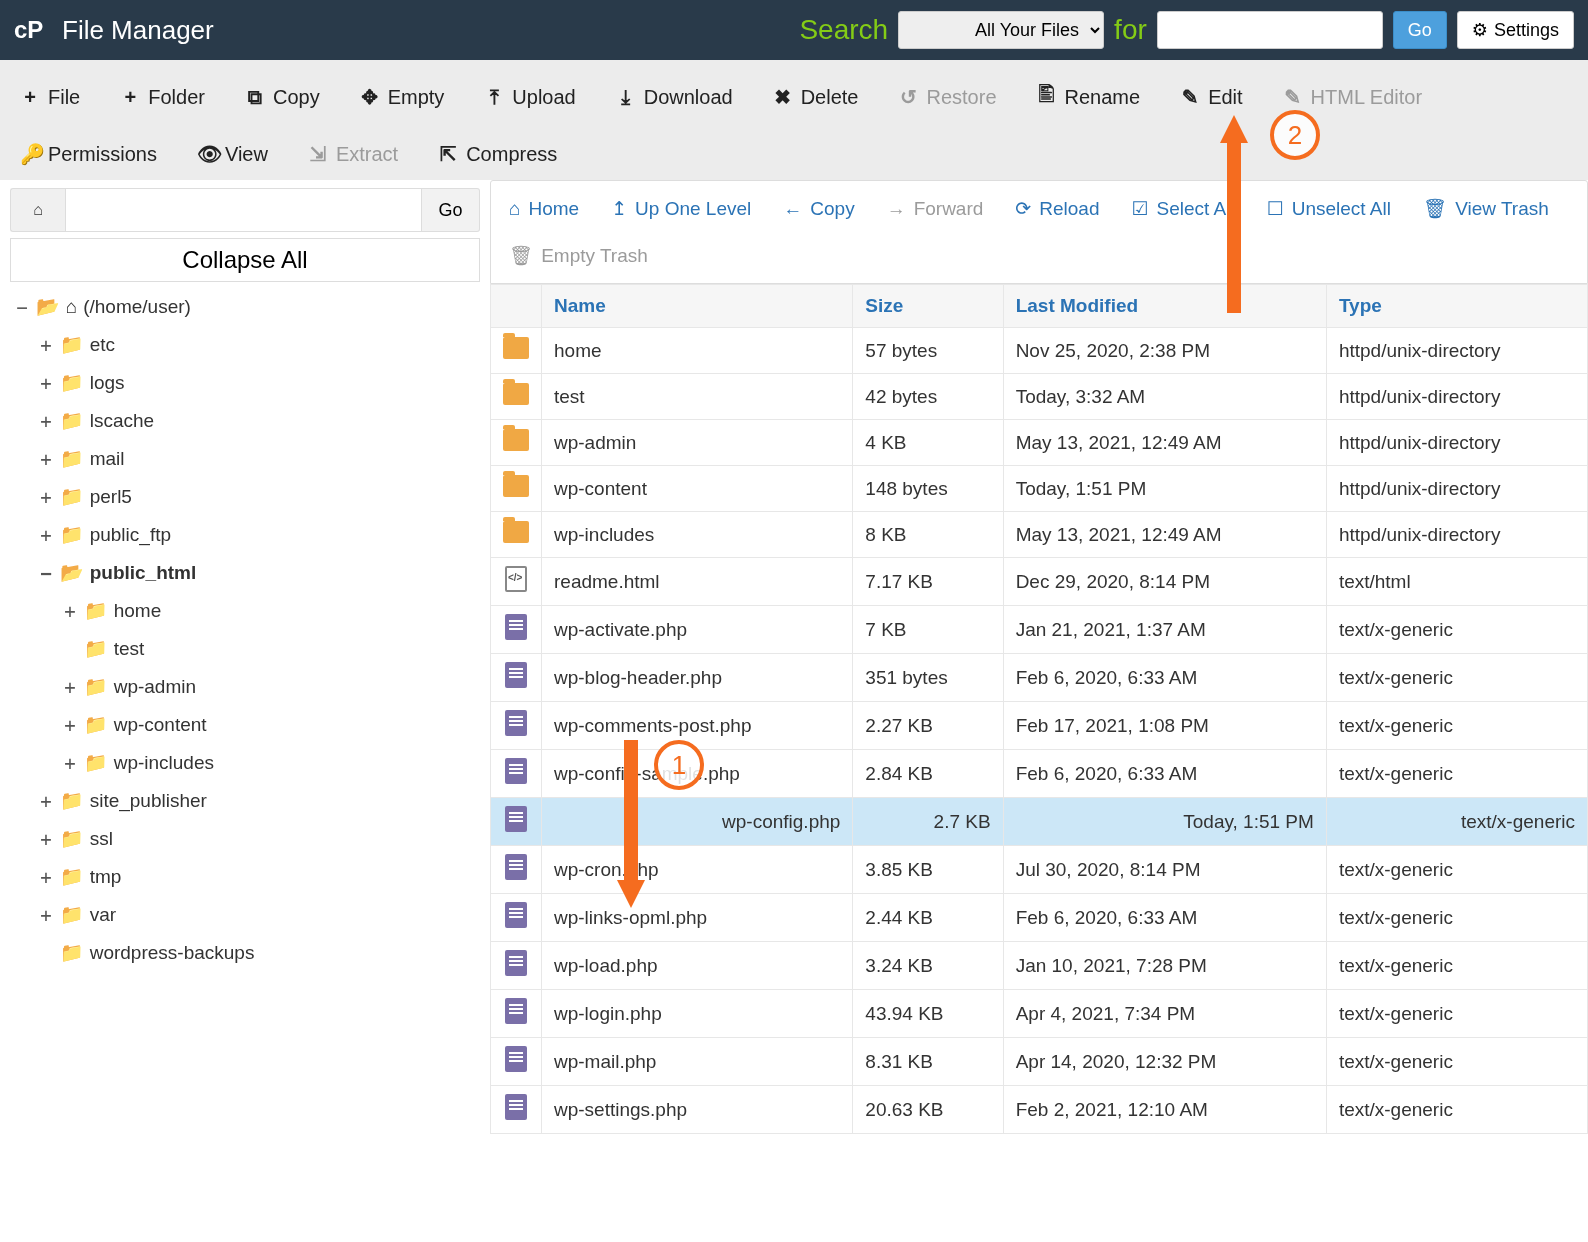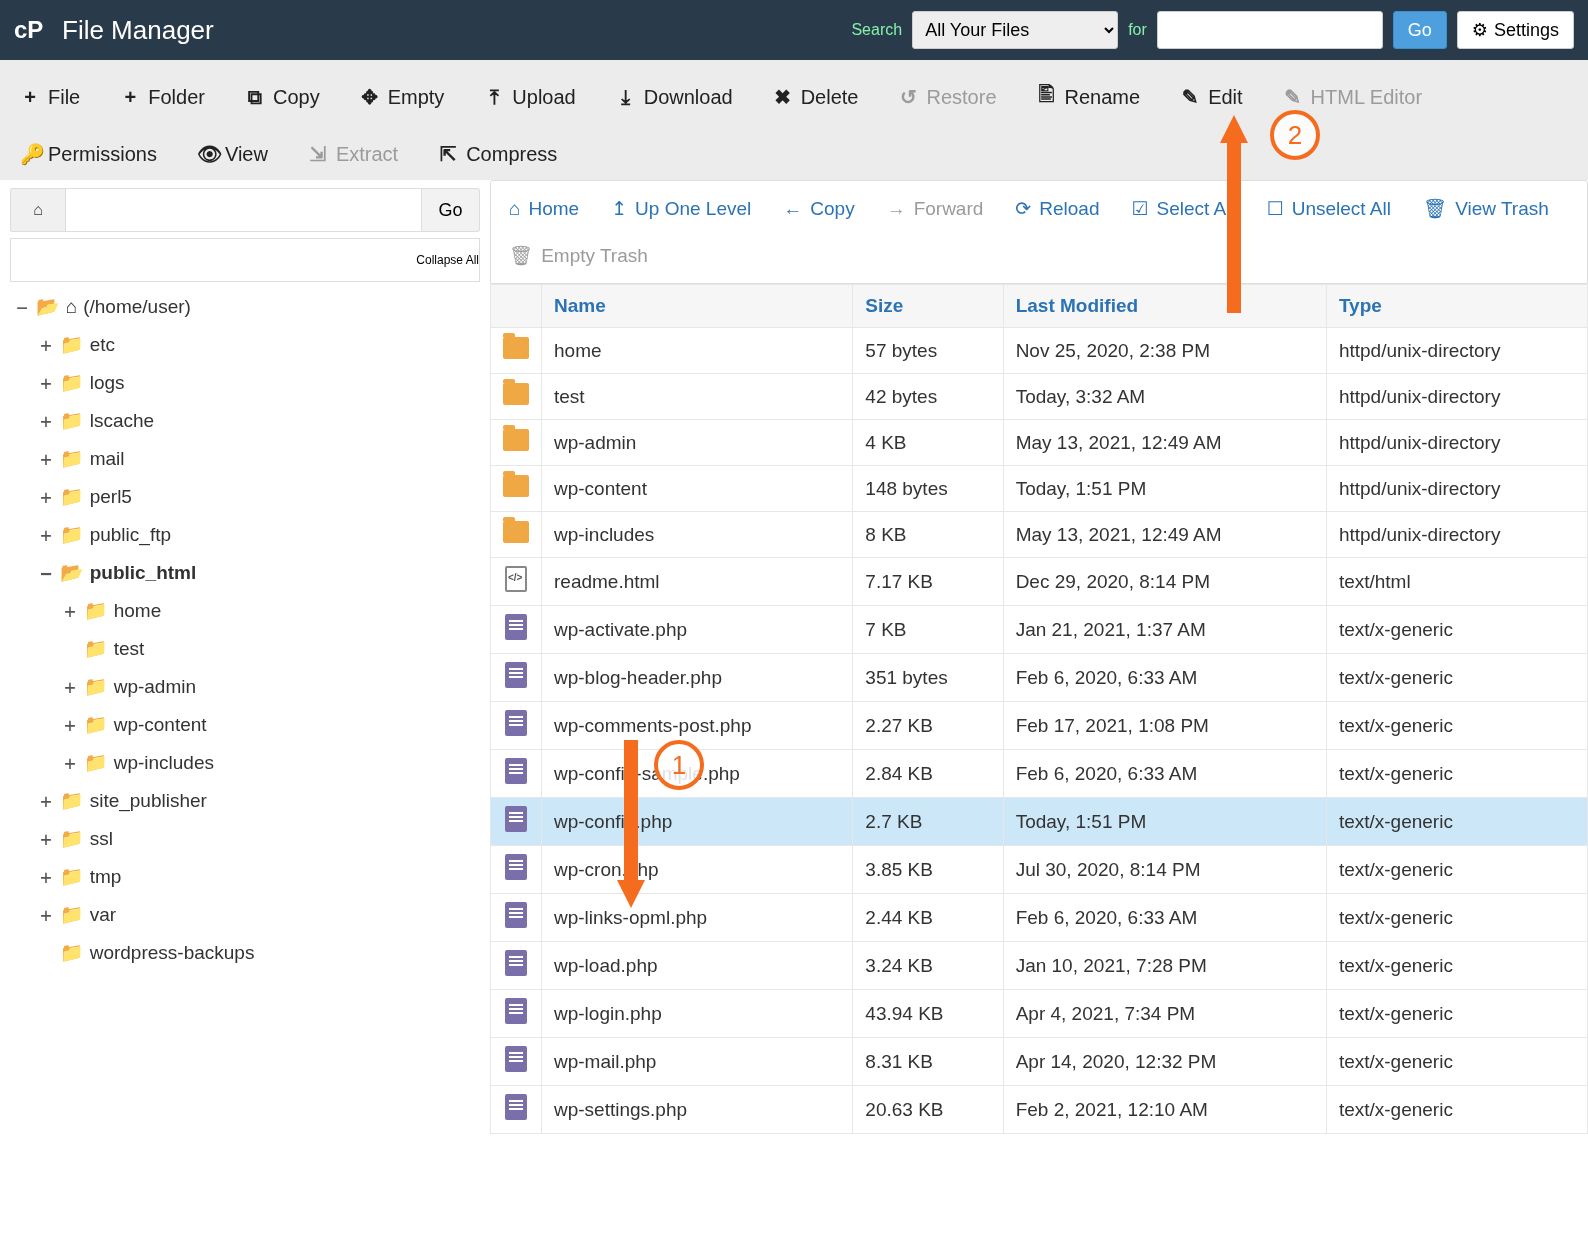--- a/index.html
+++ b/index.html
@@ -2,38 +2,38 @@
 <html><head>
 <meta charset="utf-8">
 <style>
   * { box-sizing: border-box; margin: 0; padding: 0; }
   body { font-family: -apple-system, BlinkMacSystemFont, "Segoe UI", Helvetica, Arial, sans-serif; font-size: 16px; color: #333; background: #fff; width:1588px; }
   .topbar { background: #293a4a; color: #fff; display: flex; align-items: center; height: 60px; padding: 0 14px; }
   .logo { display:flex; align-items:center; gap:12px; font-size: 26px; font-weight:400; }
   .logo svg { width:36px; height:36px; }
   .spacer { flex:1; }
   .search-area { display:flex; align-items:center; gap:10px; }
-  .search-area label { color:#86efac; font-size:16px; }
-  .sel, .txt { height:38px; border:1px solid #ccc; border-radius:3px; background:#fff; font-size:18px; padding:0 8px; }
+  .search-area label { color:#84cc16; font-size:28px; }
+  .sel, .txt { height:38px; border:1px solid #ccc; border-radius:3px; background:#fff; font-size:18px; padding:0 8px;text-align:right; }
   .sel { width:206px; background:#eee;}
   .txt { width:226px; }
   .btn { height:38px; padding:0 14px; border:1px solid #ccc; border-radius:3px; background:#fff; font-size:18px; cursor:pointer; display:inline-flex; align-items:center; gap:6px;}
   .btn-blue { background:#4da0dd; color:#fff; border-color:#3b8ec9; }
   .toolbar { background:#ececec; padding: 6px 0 0 0; display:flex; flex-wrap:wrap; align-items:center; }
   .tbtn { padding: 14px 20px; font-size:20px; color:#222; cursor:pointer; display:inline-flex; align-items:center; gap:8px; }
   .tbtn.disabled { color:#9b9b9b; }
   .tbtn .ic { font-weight:bold; width:20px; text-align:center;}
   .content { display:flex; }
   .left { width:490px; border-right:0; padding:8px 10px; }
   .right { flex:1; }
   .navrow { display:flex; margin-bottom:6px;}
   .navhome { width:55px; height:44px; border:1px solid #ddd; background:#f0f0f0; display:flex; align-items:center; justify-content:center; border-right:none; border-radius:3px 0 0 3px;}
   .navpath { flex:1; border:1px solid #ddd; height:44px; padding:0 8px; font-size:18px;}
   .navgo { width:58px; height:44px; border:1px solid #ddd; background:#f2f2f2; border-left:none; border-radius:0 3px 3px 0; font-size:18px; cursor:pointer;}
-  .collapse-all { width:100%; border:1px solid #ddd; background:#fff; height:44px; font-size:12px; cursor:pointer; margin-bottom:6px;text-align:right;}
+  .collapse-all { width:100%; border:1px solid #ddd; background:#fff; height:44px; font-size:24px; cursor:pointer; margin-bottom:6px;}
   .tree { font-size:19px; line-height:2.0; padding-left:4px;}
   .tree-item { display:flex; align-items:center; gap:6px; white-space:nowrap;}
   .expander { width:16px; text-align:center; cursor:pointer; font-family:monospace; color:#555;}
   .folder { color:#f0a844; }
   .folder-open { color:#f0a844; }
   .indent0{padding-left:0;} .indent1{padding-left:24px;} .indent2{padding-left:48px;}
   .bold { font-weight:700; }
   .actionbar { border:1px solid #ddd; border-radius:3px 3px 0 0; background:#fff; padding:6px 4px; display:flex; flex-wrap:wrap; gap:4px;}
   .abtn { padding:10px 14px; font-size:19px; color:#2b73b5; cursor:pointer; display:inline-flex; align-items:center; gap:8px;}
   .abtn.disabled { color:#9b9b9b; }

